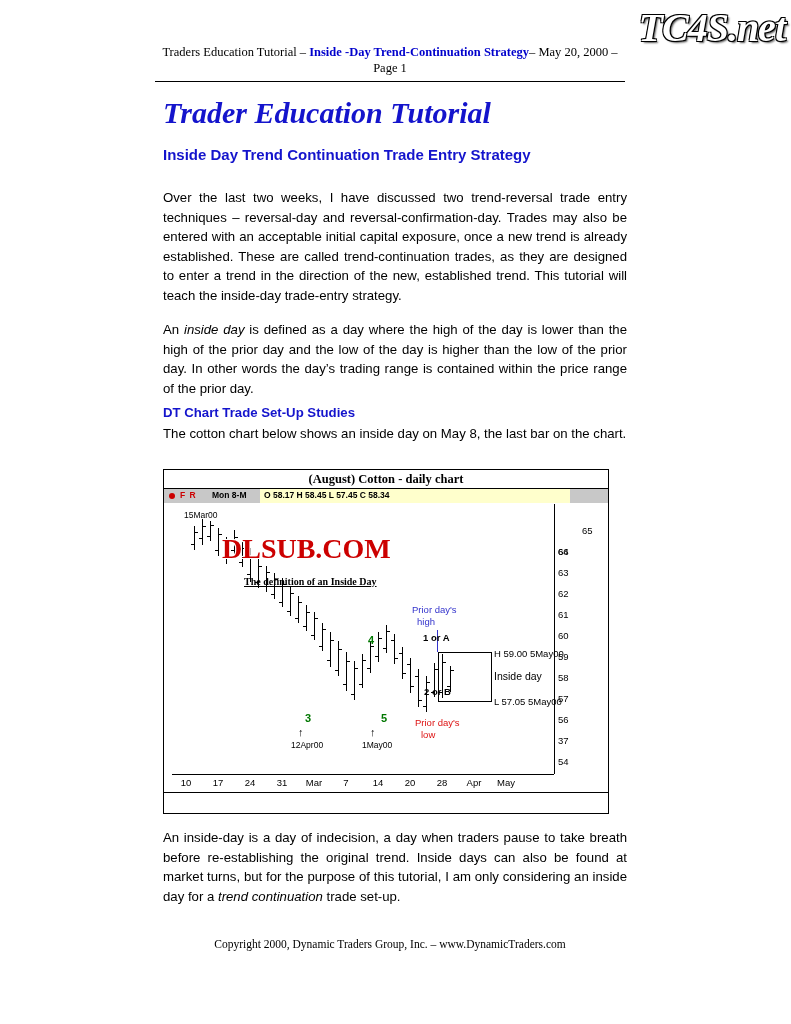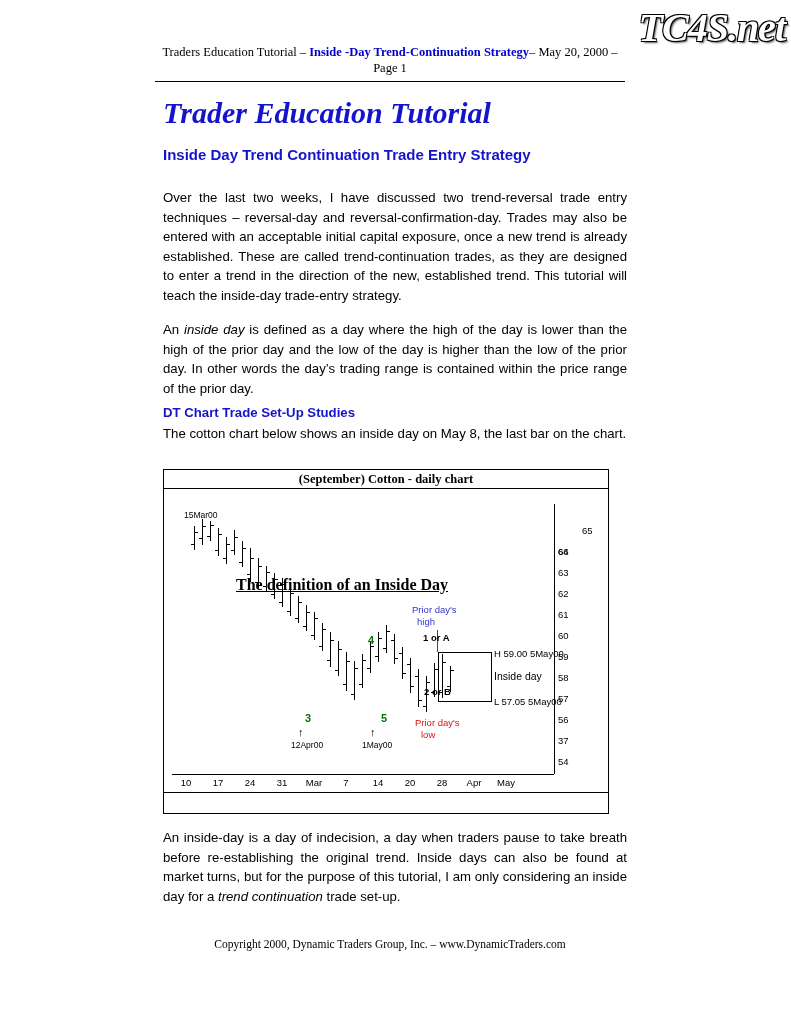--- a/index.html
+++ b/index.html
@@ -258,25 +258,25 @@
     position: absolute;
     font-size: 9.5px;
     white-space: nowrap;
   }
   .ann-blue { color: #3333cc; }
   .ann-red  { color: #dd1111; }
   .ann-green{ color: #007700; font-weight: bold; }
   .ann-black{ color: #000; font-weight: bold; }
   .def-label {
     position: absolute;
-    left: 64px;
+    left: 72px;
     top: 72px;
     font-family: "Liberation Serif", serif;
     font-weight: bold;
-    font-size: 16px;
+    font-size: 10px;
     color: #000;
     text-decoration: underline;
     white-space: nowrap;
   }
   .chart-wm {
     position: absolute;
     left: 50px;
     top: 29px;
     font-family: "Liberation Serif", serif;
     font-weight: bold;
@@ -347,23 +347,31 @@
   <div class="body-text" id="para1">Over the last two weeks, I have discussed two trend-reversal trade entry techniques – reversal-day and reversal-confirmation-day. Trades may also be entered with an acceptable initial capital exposure, once a new trend is already established. These are called trend-continuation trades, as they are designed to enter a trend in the direction of the new, established trend. This tutorial will teach the inside-day trade-entry strategy.</div>
 
   <div class="body-text" id="para2">
     <span>An </span><span class="em-i">inside day</span><span> is defined as a day where the high of the day is lower than the high of the prior day and the low of the day is higher than the low of the prior day. In other words the day’s trading range is contained within the price range of the prior day.</span>
   </div>
 
   <div class="section-head">DT Chart Trade Set-Up Studies</div>
   <div class="body-text" id="para3">The cotton chart below shows an inside day on May 8, the last bar on the chart.</div>
 
   <div class="chart-box">
-    <div class="chart-title">(September) Cotton - daily chart</div>
+    <div class="chart-title">(August) Cotton - daily chart</div>
     <div class="chart-titlerule"></div>
 
+    <div class="chart-toolbar">
+      <span class="tb-dot"></span>
+      <span class="tb-fr">F R</span>
+      <span class="tb-txt">Mon 8-M</span>
+      <span class="tb-yellow">
+          <span>O 58.17  H 58.45  L 57.45  C 58.34</span>
+        </span>
+    </div>
 
     <div class="plot">
       <div class="mark15">15Mar00</div>
 
       <div class="bar" style="left:22px;  top:22px;  height:24px;"></div>
       <div class="tick-l" style="left:19px; top:40px;"></div>
       <div class="tick-r" style="left:23px; top:28px;"></div>
 
       <div class="bar" style="left:30px;  top:15px;  height:26px;"></div>
       <div class="tick-l" style="left:27px; top:34px;"></div>
@@ -490,20 +498,21 @@
       <div class="tick-r" style="left:271px;top:158px;"></div>
 
       <div class="bar" style="left:278px; top:162px; height:26px;"></div>
       <div class="tick-l" style="left:275px;top:182px;"></div>
       <div class="tick-r" style="left:279px;top:166px;"></div>
 
       <div class="inside-box" style="left:266px; top:148px; width:52px; height:48px;"></div>
 
       <div class="def-label">The definition of an Inside Day</div>
 
+      <div class="chart-wm">DLSUB.COM</div>
 
       <div class="ann ann-blue" style="left:240px; top:100px;">Prior day's</div>
       <div class="ann ann-blue" style="left:245px; top:112px;">high</div>
       <div class="arrowline" style="left:265px; top:126px; width:1px; height:22px;"></div>
 
       <div class="ann ann-black" style="left:322px; top:144px; font-weight:normal;">H 59.00 5May00</div>
       <div class="ann ann-black" style="left:322px; top:166px; font-weight:normal; font-size:10.5px;">Inside day</div>
       <div class="ann ann-black" style="left:322px; top:192px; font-weight:normal;">L 57.05 5May00</div>
 
       <div class="ann ann-red" style="left:243px; top:213px;">Prior day's</div>

